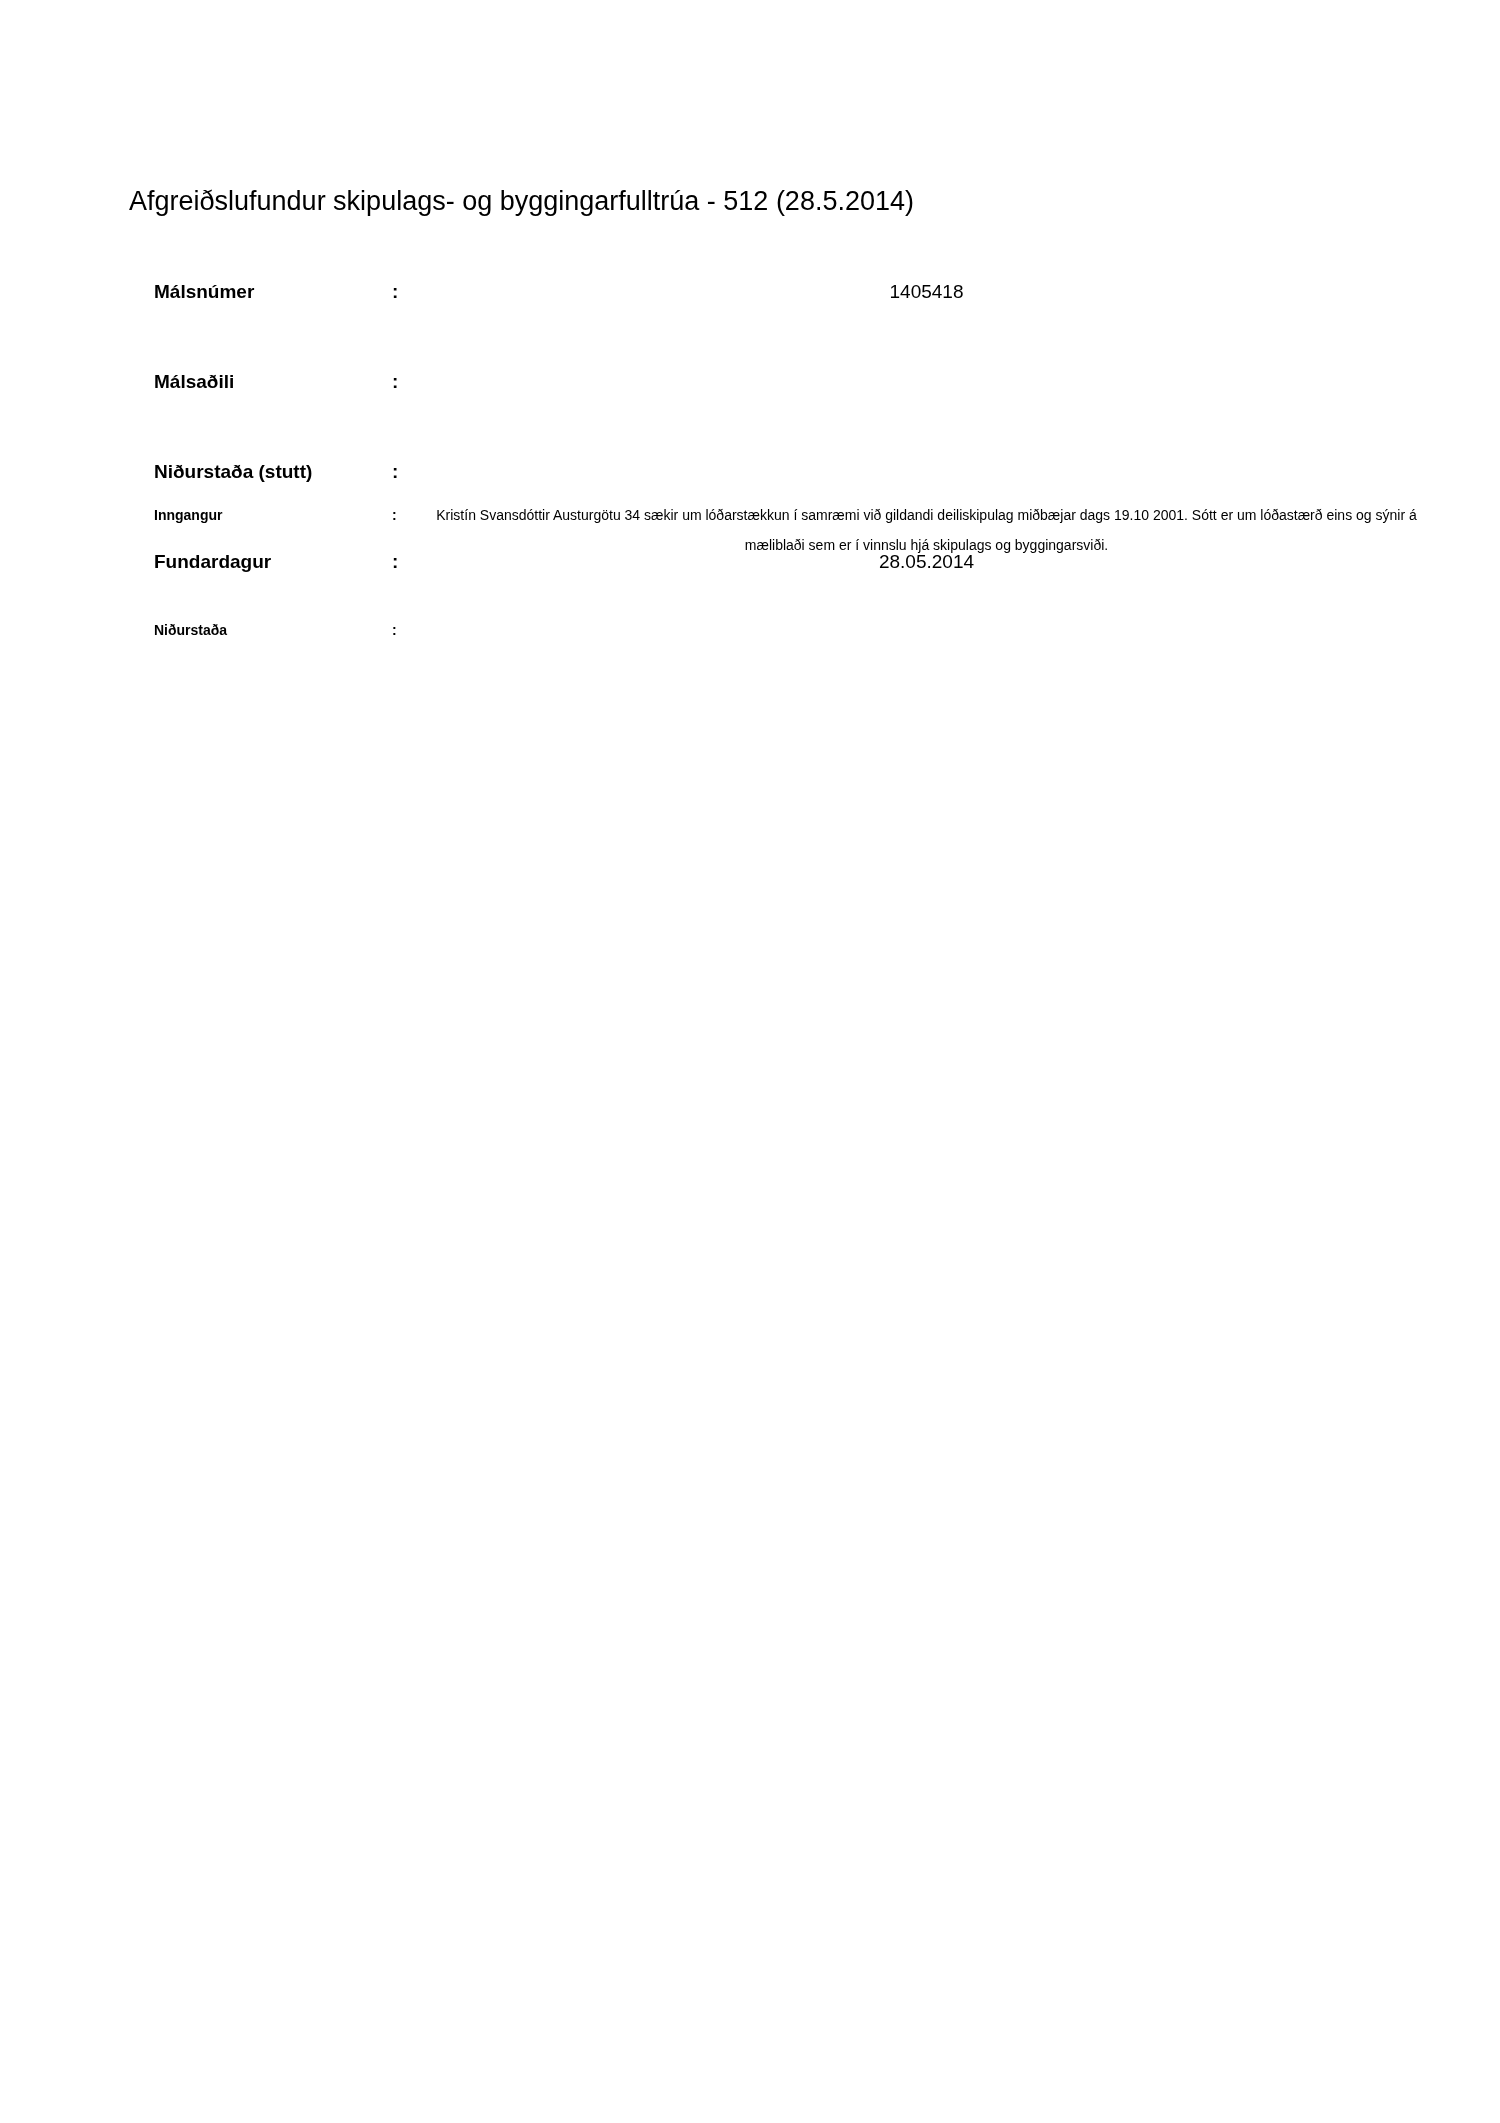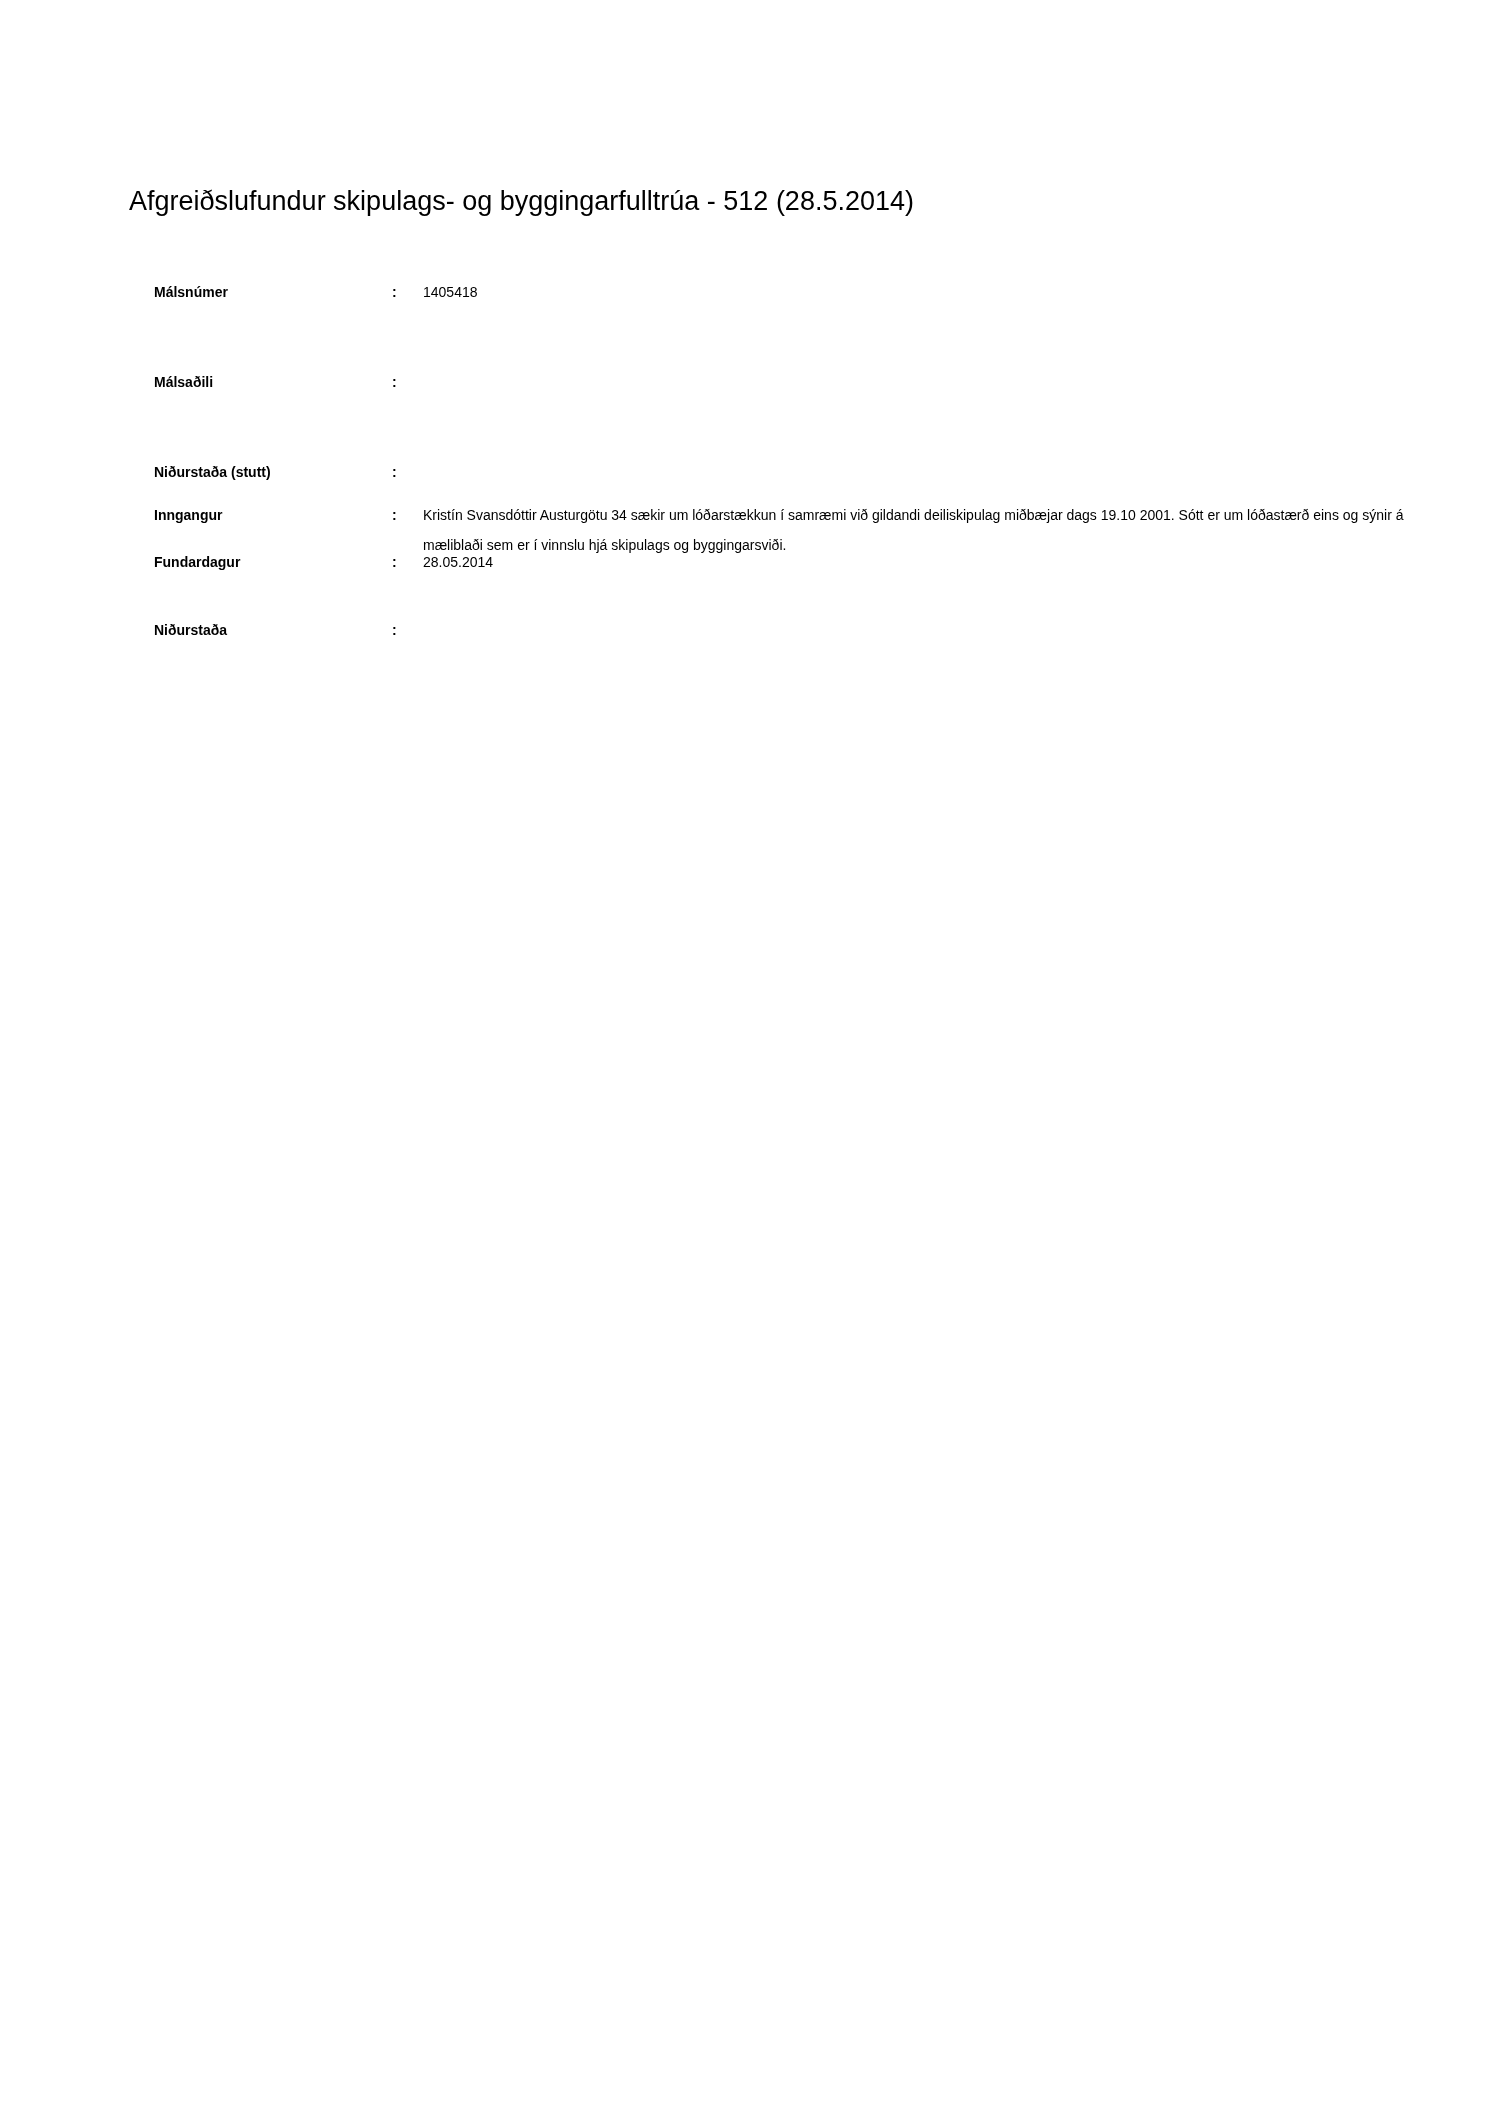--- a/index.html
+++ b/index.html
@@ -24,21 +24,21 @@
   }
   .fields {
     position: absolute;
     left: 94px;
     top: 221px;
     width: 1348px;
   }
   .field-row {
     display: flex;
     align-items: flex-start;
-    font-size: 14px;
+    font-size: 19px;
     line-height: 22px;
     margin-bottom: 20px;
   }
   .sections {
     position: absolute;
     left: 94px;
     top: 440px;
     width: 1348px;
   }
   .section-row {
@@ -54,20 +54,21 @@
     font-weight: 700;
   }
   .colon {
     flex: 0 0 auto;
     width: 31px;
     font-weight: 700;
   }
   .value {
     flex: 1 1 auto;
     font-weight: 400;
+    text-align: center;
   }
 </style>
 </head>
 <body>
 
 <div class="page">
 
   <h1 class="title">Afgreiðslufundur skipulags- og byggingarfulltrúa - 512 (28.5.2014)</h1>
 
   <div class="fields">

